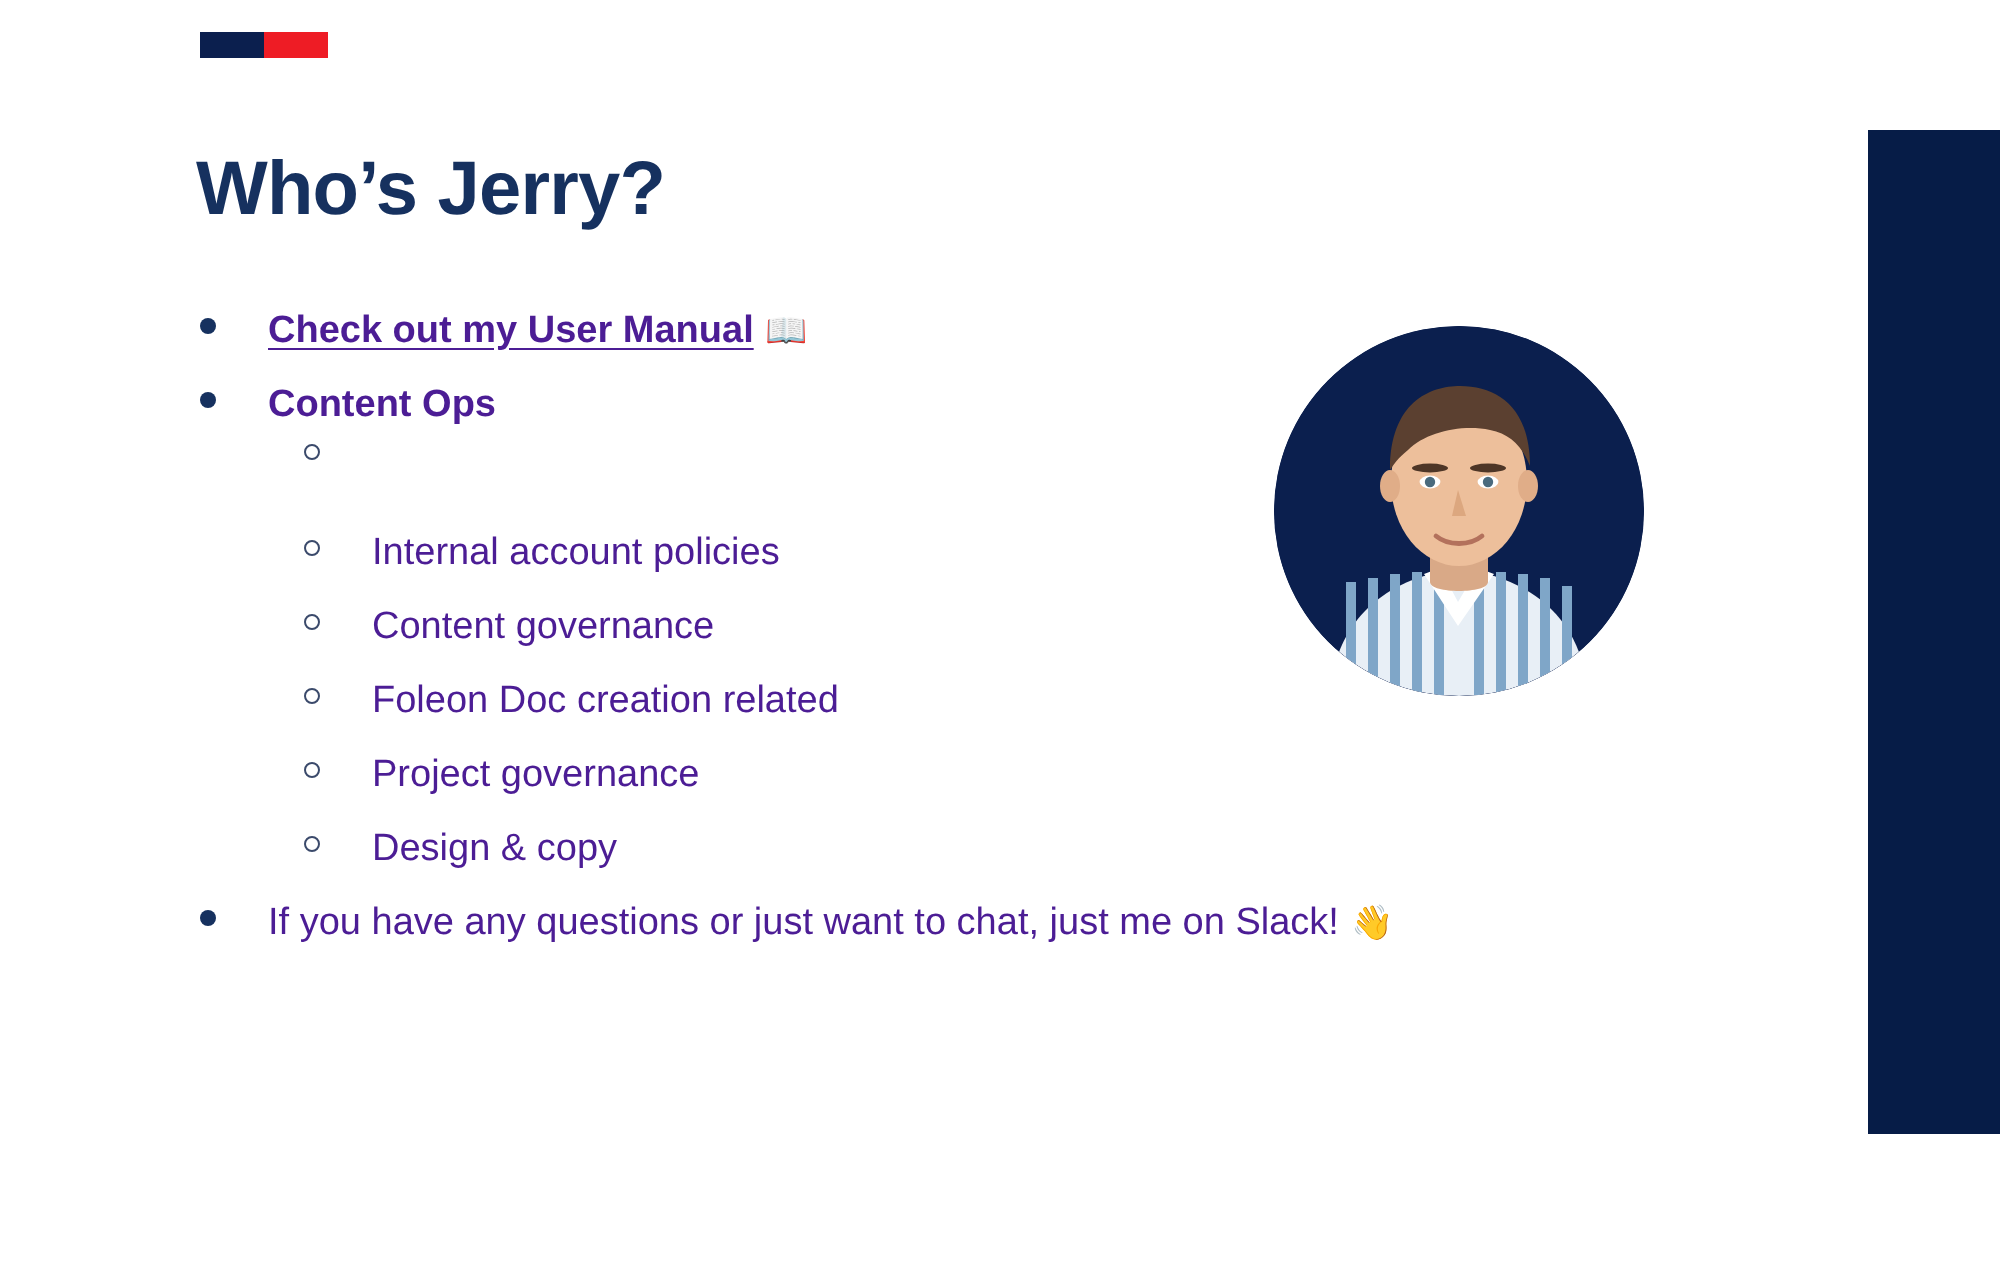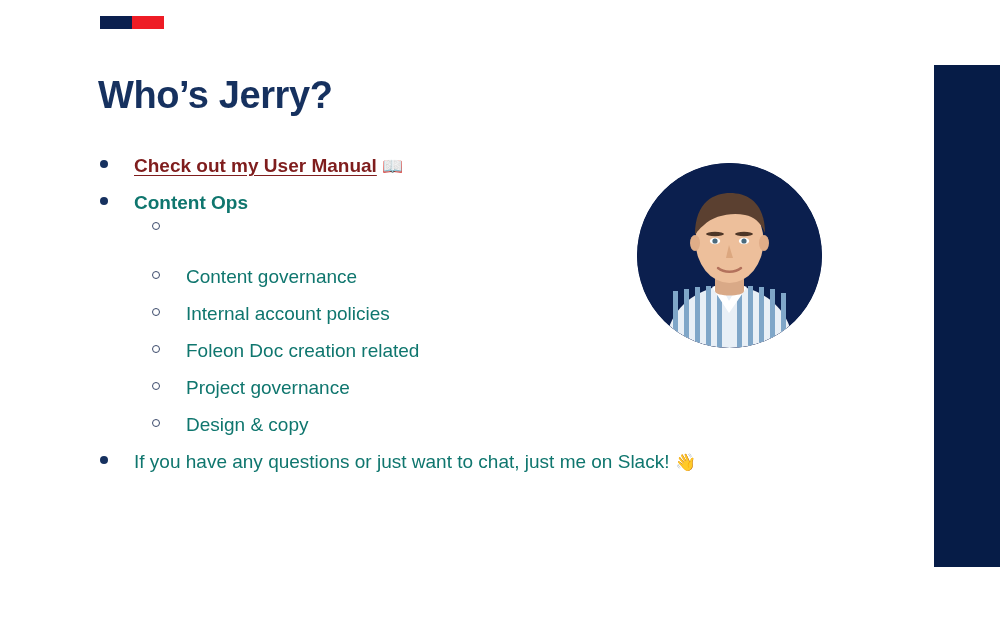--- a/index.html
+++ b/index.html
@@ -108,29 +108,29 @@
     width: 8px;
     height: 8px;
     border-radius: 50%;
     border: 1.6px solid #3b4a6b;
     background: transparent;
     box-sizing: border-box;
   }
   .row .text {
     font-size: 19px;
     line-height: 28px;
-    color: #0f766e;
+    color: #4c1d95;
     font-weight: normal;
     white-space: nowrap;
   }
   .row .text.bold {
     font-weight: bold;
   }
   .row .text.link {
-    color: #7f1d1d;
+    color: #4c1d95;
     font-weight: bold;
     text-decoration: underline;
     text-underline-offset: 3px;
   }
   .emoji {
     font-family: "DejaVu Sans", sans-serif;
     font-size: 17px;
     padding-left: 6px;
     text-decoration: none;
     display: inline-block;
@@ -184,27 +184,27 @@
       </div>
       <div class="row level-2">
         <span class="marker">
           <span class="dot-hollow"></span>
         </span>
       </div>
       <div class="row level-2">
         <span class="marker">
           <span class="dot-hollow"></span>
         </span>
+        <span class="text">Internal account policies</span>
+      </div>
+      <div class="row level-2">
+        <span class="marker">
+          <span class="dot-hollow"></span>
+        </span>
         <span class="text">Content governance</span>
-      </div>
-      <div class="row level-2">
-        <span class="marker">
-          <span class="dot-hollow"></span>
-        </span>
-        <span class="text">Internal account policies</span>
       </div>
       <div class="row level-2">
         <span class="marker">
           <span class="dot-hollow"></span>
         </span>
         <span class="text">Foleon Doc creation related</span>
       </div>
       <div class="row level-2">
         <span class="marker">
           <span class="dot-hollow"></span>

